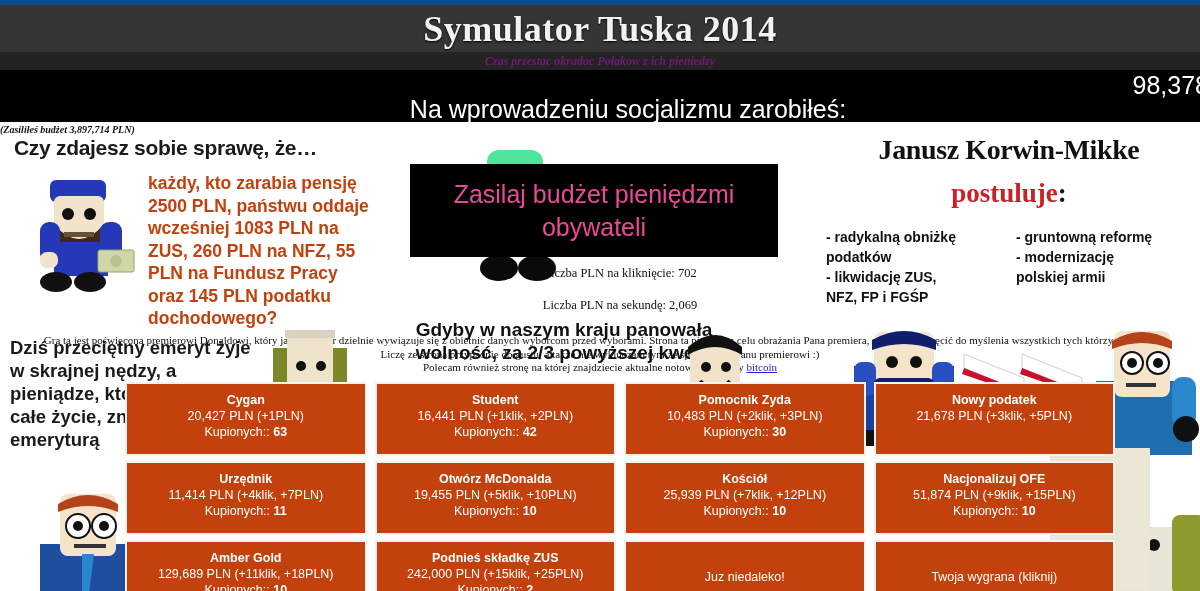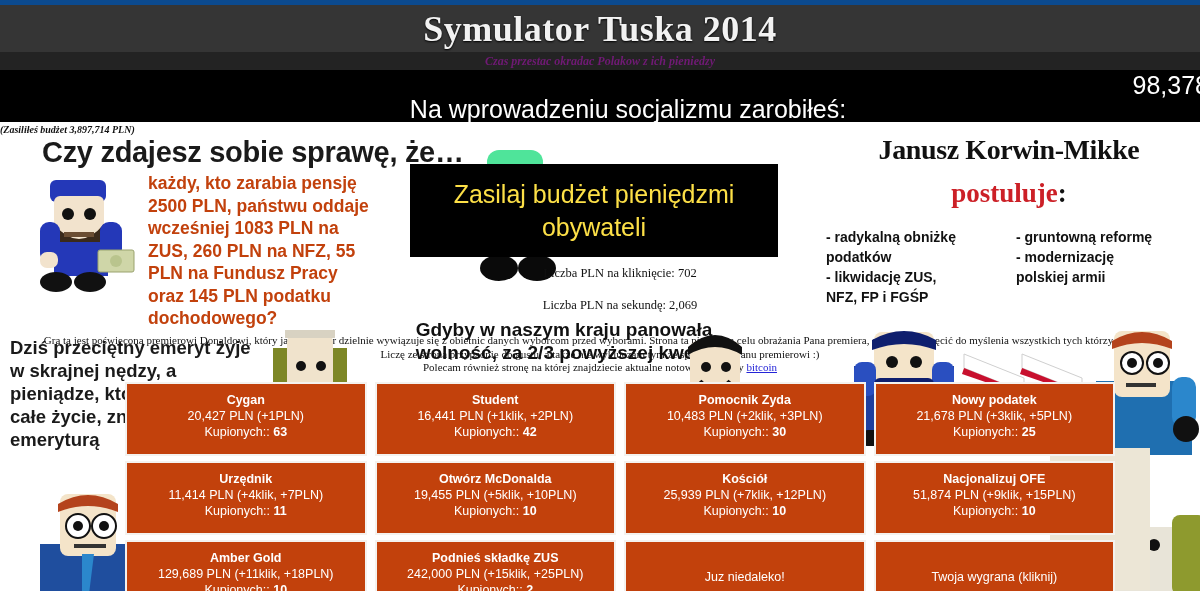--- a/index.html
+++ b/index.html
@@ -36,35 +36,34 @@
     color:#fff;font-size:25px;font-weight:normal;line-height:26px;padding-left:28px;
   }
   .budget-note{
     position:absolute;left:0;top:124px;width:1200px;z-index:46;
     color:#111;font-family:"Liberation Serif", serif;font-style:italic;font-weight:bold;font-size:10px;
   }
 
   
   .left-head{
     position:absolute;left:14px;top:136px;z-index:20;
-    font-family:"Liberation Sans", sans-serif;font-weight:bold;font-size:29px;color:#1a1a1a;
+    font-family:"Liberation Sans", sans-serif;font-weight:bold;font-size:21px;color:#1a1a1a;
     letter-spacing:-.3px;
-    margin-left:28px;
   }
   .worker{position:absolute;left:28px;top:172px;width:110px;height:120px;z-index:19;}
   .left-body{
     position:absolute;left:148px;top:172px;width:230px;z-index:20;
     font-weight:bold;font-size:17.5px;line-height:22.5px;color:#c2410c;
   }
 
   
   .clicker{
     position:absolute;left:410px;top:164px;width:368px;height:93px;z-index:22;
     background:#000;display:flex;align-items:center;justify-content:center;text-align:center;
-    color:#fde047;font-size:25px;line-height:33px;padding:0 14px;box-sizing:border-box;
+    color:#ec4899;font-size:25px;line-height:33px;padding:0 14px;box-sizing:border-box;
     cursor:pointer;
   }
   .stat1{position:absolute;left:440px;top:266px;width:360px;z-index:22;text-align:center;
          font-family:"Liberation Serif", serif;font-size:12.5px;color:#111;}
   .stat2{position:absolute;left:440px;top:298px;width:360px;z-index:22;text-align:center;
          font-family:"Liberation Serif", serif;font-size:12.5px;color:#111;}
 
   
   .jkm-name{
     position:absolute;left:824px;top:134px;width:370px;z-index:20;text-align:center;
@@ -279,21 +278,20 @@
         <div class="t-owned"><span>Kupionych:: </span><b>42</b></div>
       </div>
       <div class="tile">
         <div class="t-name">Pomocnik Zyda</div>
         <div class="t-cost">10,483 PLN (+2klik, +3PLN)</div>
         <div class="t-owned"><span>Kupionych:: </span><b>30</b></div>
       </div>
       <div class="tile">
         <div class="t-name">Nowy podatek</div>
         <div class="t-cost">21,678 PLN (+3klik, +5PLN)</div>
-        <div class="t-owned"><span>Kupionych:: </span><b>25</b></div>
       </div>
       <div class="tile">
         <div class="t-name">Urzędnik</div>
         <div class="t-cost">11,414 PLN (+4klik, +7PLN)</div>
         <div class="t-owned"><span>Kupionych:: </span><b>11</b></div>
       </div>
       <div class="tile">
         <div class="t-name">Otwórz McDonalda</div>
         <div class="t-cost">19,455 PLN (+5klik, +10PLN)</div>
         <div class="t-owned"><span>Kupionych:: </span><b>10</b></div>

